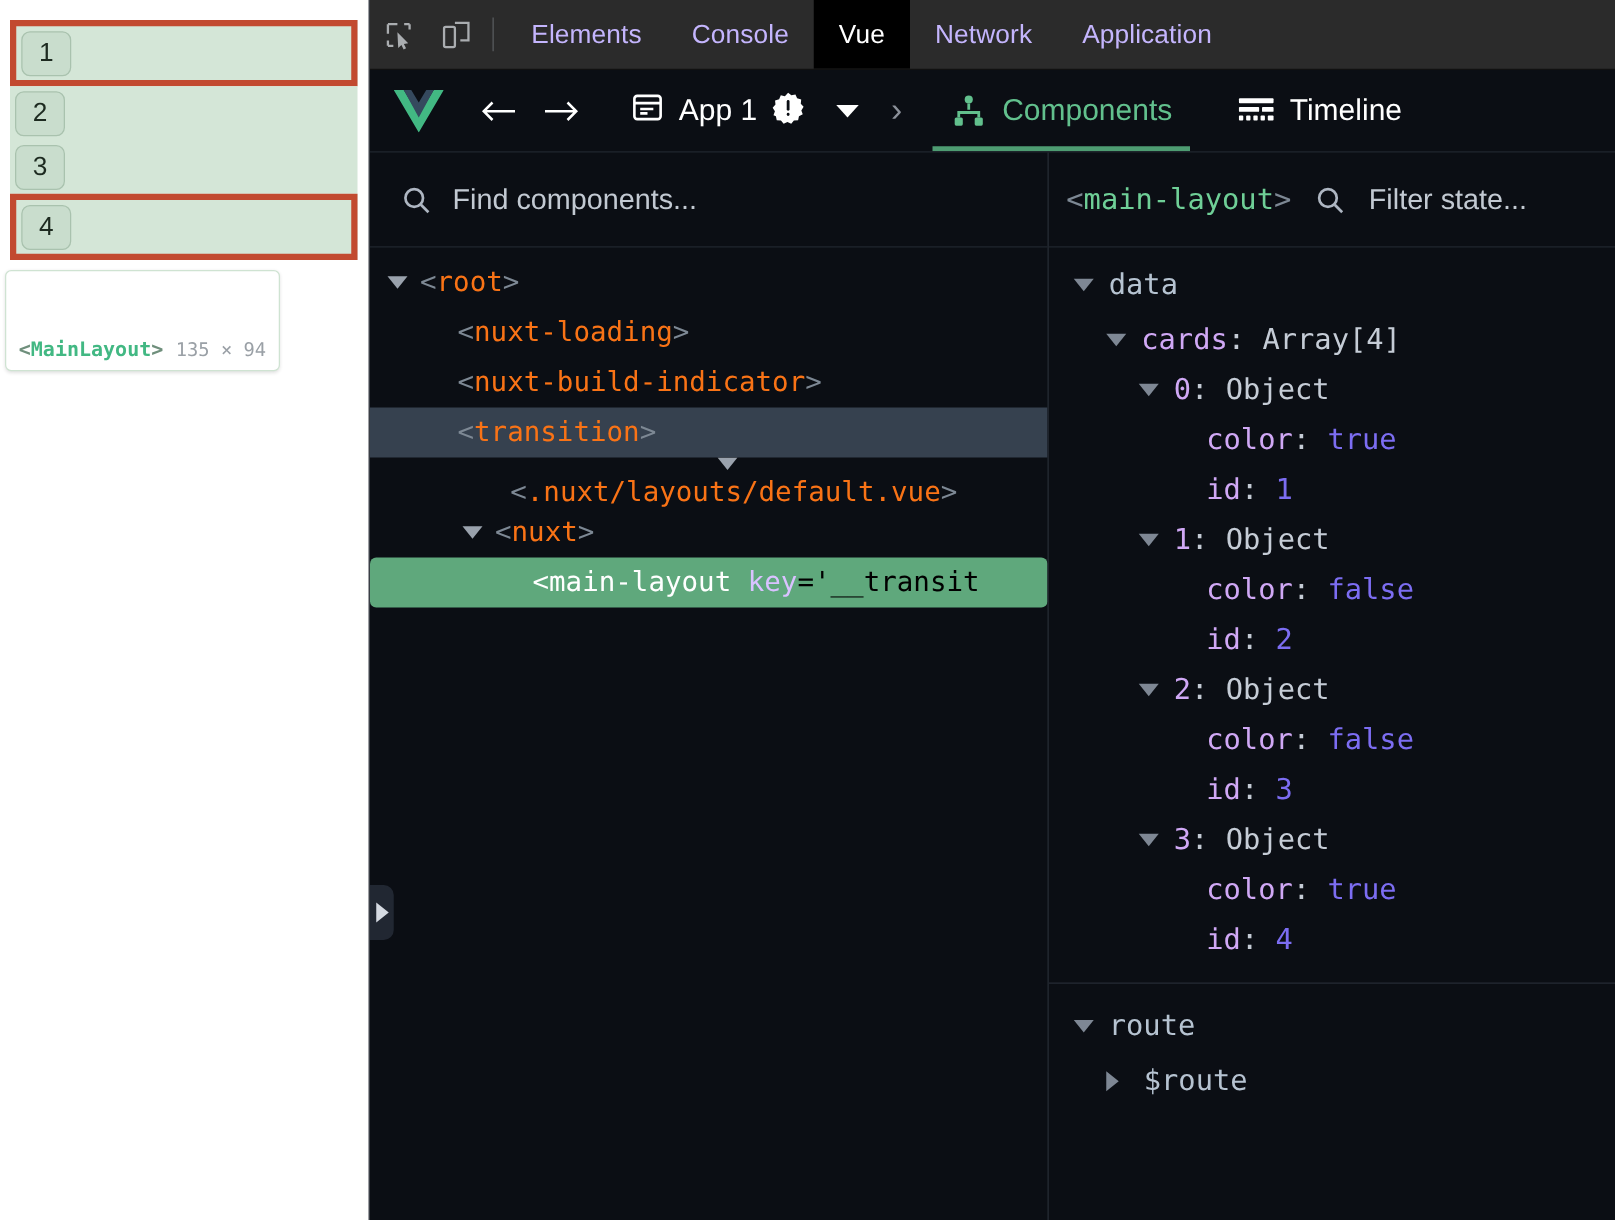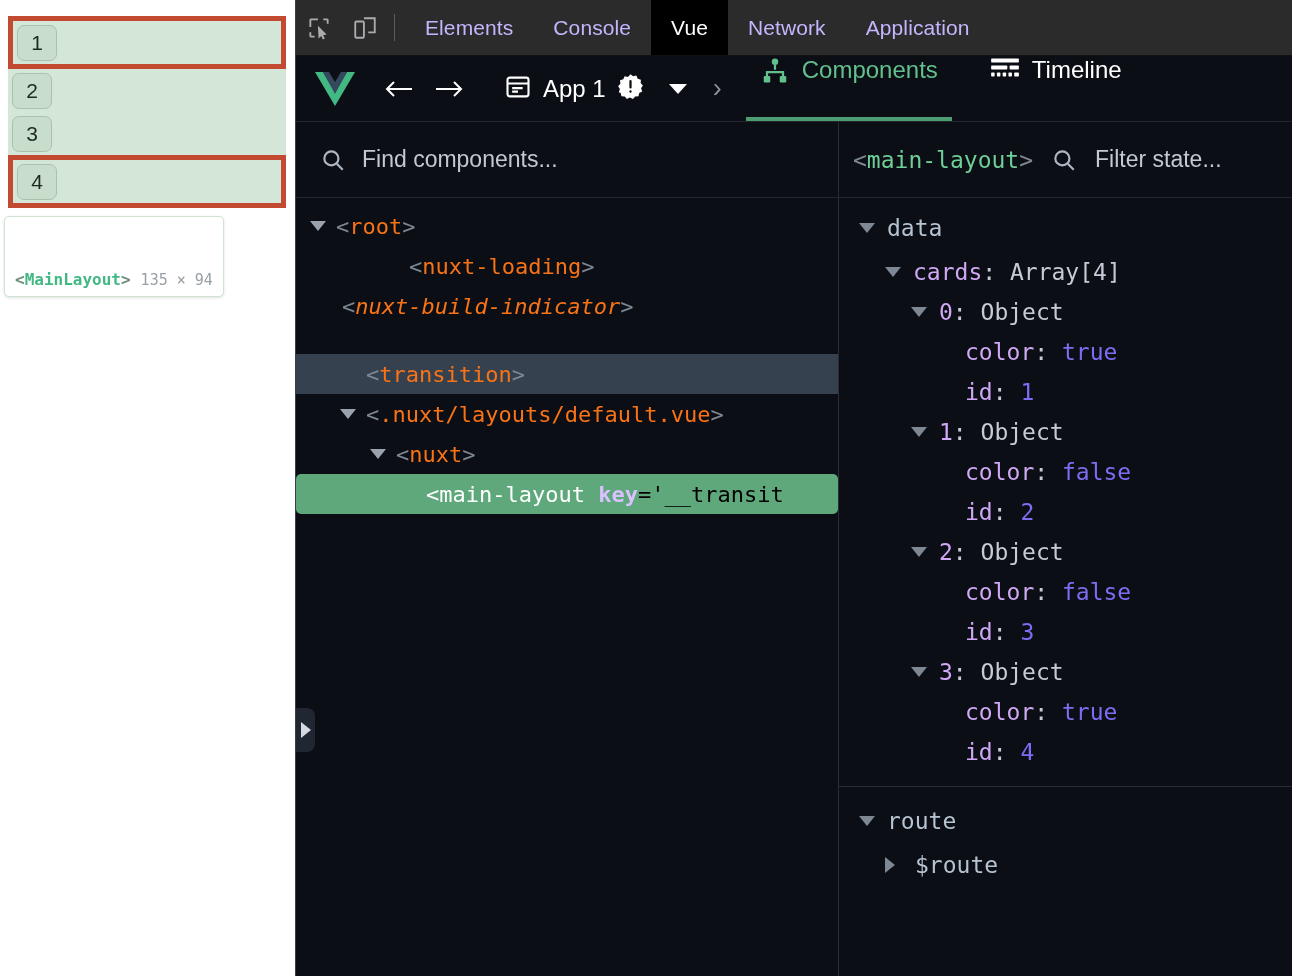--- a/index.html
+++ b/index.html
@@ -139,21 +139,21 @@
     width: 0; height: 0;
     border-left: 9px solid transparent;
     border-right: 9px solid transparent;
     border-top: 10px solid #ffffff;
     margin-left: 14px;
   }
   .vt-chevron {
     margin-left: 26px; color: #8b9099; font-size: 27px; line-height: 1;
   }
   .vt-panetab {
-    display: flex; gap: 12px;
+    display: flex; align-items: center; gap: 12px;
     height: 100%;
     padding: 0 14px;
     margin-left: 24px;
     position: relative;
     white-space: nowrap;
   }
   .vt-panetab .lbl { font-size: 24px; color: #ffffff; }
   .vt-panetab.active .lbl { color: #62c08d; }
   .vt-panetab.active::after {
     content: ""; position: absolute; left: 0; right: 0; bottom: 0;
@@ -193,36 +193,36 @@
     font-family: "DejaVu Sans Mono", monospace;
     font-size: 22px;
   }
   .tnode {
     height: 40px;
     display: flex; align-items: center;
     white-space: nowrap;
     padding-right: 4px;
     overflow: hidden;
   }
-  .tnode.hovered { background: #36414f; margin-top: 28px; }
+  .tnode.hovered { background: #36414f; }
   .tnode.selected { background: #5fa87c; border-radius: 5px; }
   .tri {
     width: 0; height: 0;
     border-left: 8px solid transparent;
     border-right: 8px solid transparent;
     border-top: 10px solid #9aa2ad;
     margin-right: 10px;
     flex: 0 0 16px;
   }
   .tri.spacer { border: 0; width: 16px; height: 10px; }
   .tname { color: #f97316; }
   .brk { color: #7d8894; }
   .tnode.selected .tname, .tnode.selected .brk { color: #ffffff; }
   .tattr { color: #c8a8f0; }
-  .tnode.selected .tattr { color: #d9c2ff; font-weight: bold; }
+  .tnode.selected .tattr { color: #d9c2ff; }
   .tattr-val { color: #000000; }
 
   .collapse-tab {
     position: absolute;
     left: 0; top: 586px;
     width: 19px; height: 44px;
     background: #212732;
     border-top-right-radius: 8px;
     border-bottom-right-radius: 8px;
     display: flex; align-items: center; justify-content: center;
@@ -427,33 +427,33 @@
                 <path d="M15.5 15.5L21 21"></path>
             </svg>
           </span>
           <input class="search-input" type="text" placeholder="Find components..." style="">
         </div>
         <div class="tree" id="tree-list">
             <div class="tnode" style="padding-left: 14px;">
               <span class="tri"></span>
               <span><span class="brk">&lt;</span><span class="tname">root</span><span class="brk">&gt;</span></span>
             </div>
-            <div class="tnode" style="padding-left: 44px; margin-left: 43px;">
+            <div class="tnode" style="padding-left: 44px;">
               <span class="tri spacer"></span>
               <span><span class="brk">&lt;</span><span class="tname">nuxt-loading</span><span class="brk">&gt;</span></span>
             </div>
-            <div class="tnode" style="padding-left: 20px; font-style: italic;">
+            <div class="tnode" style="padding-left: 44px;">
               <span class="tri spacer"></span>
               <span><span class="brk">&lt;</span><span class="tname">nuxt-build-indicator</span><span class="brk">&gt;</span></span>
             </div>
             <div class="tnode hovered" style="padding-left: 44px;">
               <span class="tri spacer"></span>
               <span><span class="brk">&lt;</span><span class="tname">transition</span><span class="brk">&gt;</span></span>
             </div>
-            <div class="tnode" style="padding-left: 44px;">
+            <div class="tnode" style="padding-left: 44px; flex-direction: column;">
               <span class="tri"></span>
               <span><span class="brk">&lt;</span><span class="tname">.nuxt/layouts/default.vue</span><span class="brk">&gt;</span></span>
             </div>
             <div class="tnode" style="padding-left: 74px;">
               <span class="tri"></span>
               <span><span class="brk">&lt;</span><span class="tname">nuxt</span><span class="brk">&gt;</span></span>
             </div>
             <div class="tnode selected" style="padding-left: 104px;">
               <span class="tri spacer"></span>
               <span><span class="brk">&lt;</span><span class="tname">main-layout</span> <span class="tattr">key</span><span class="tattr-val">='__transit</span></span>

